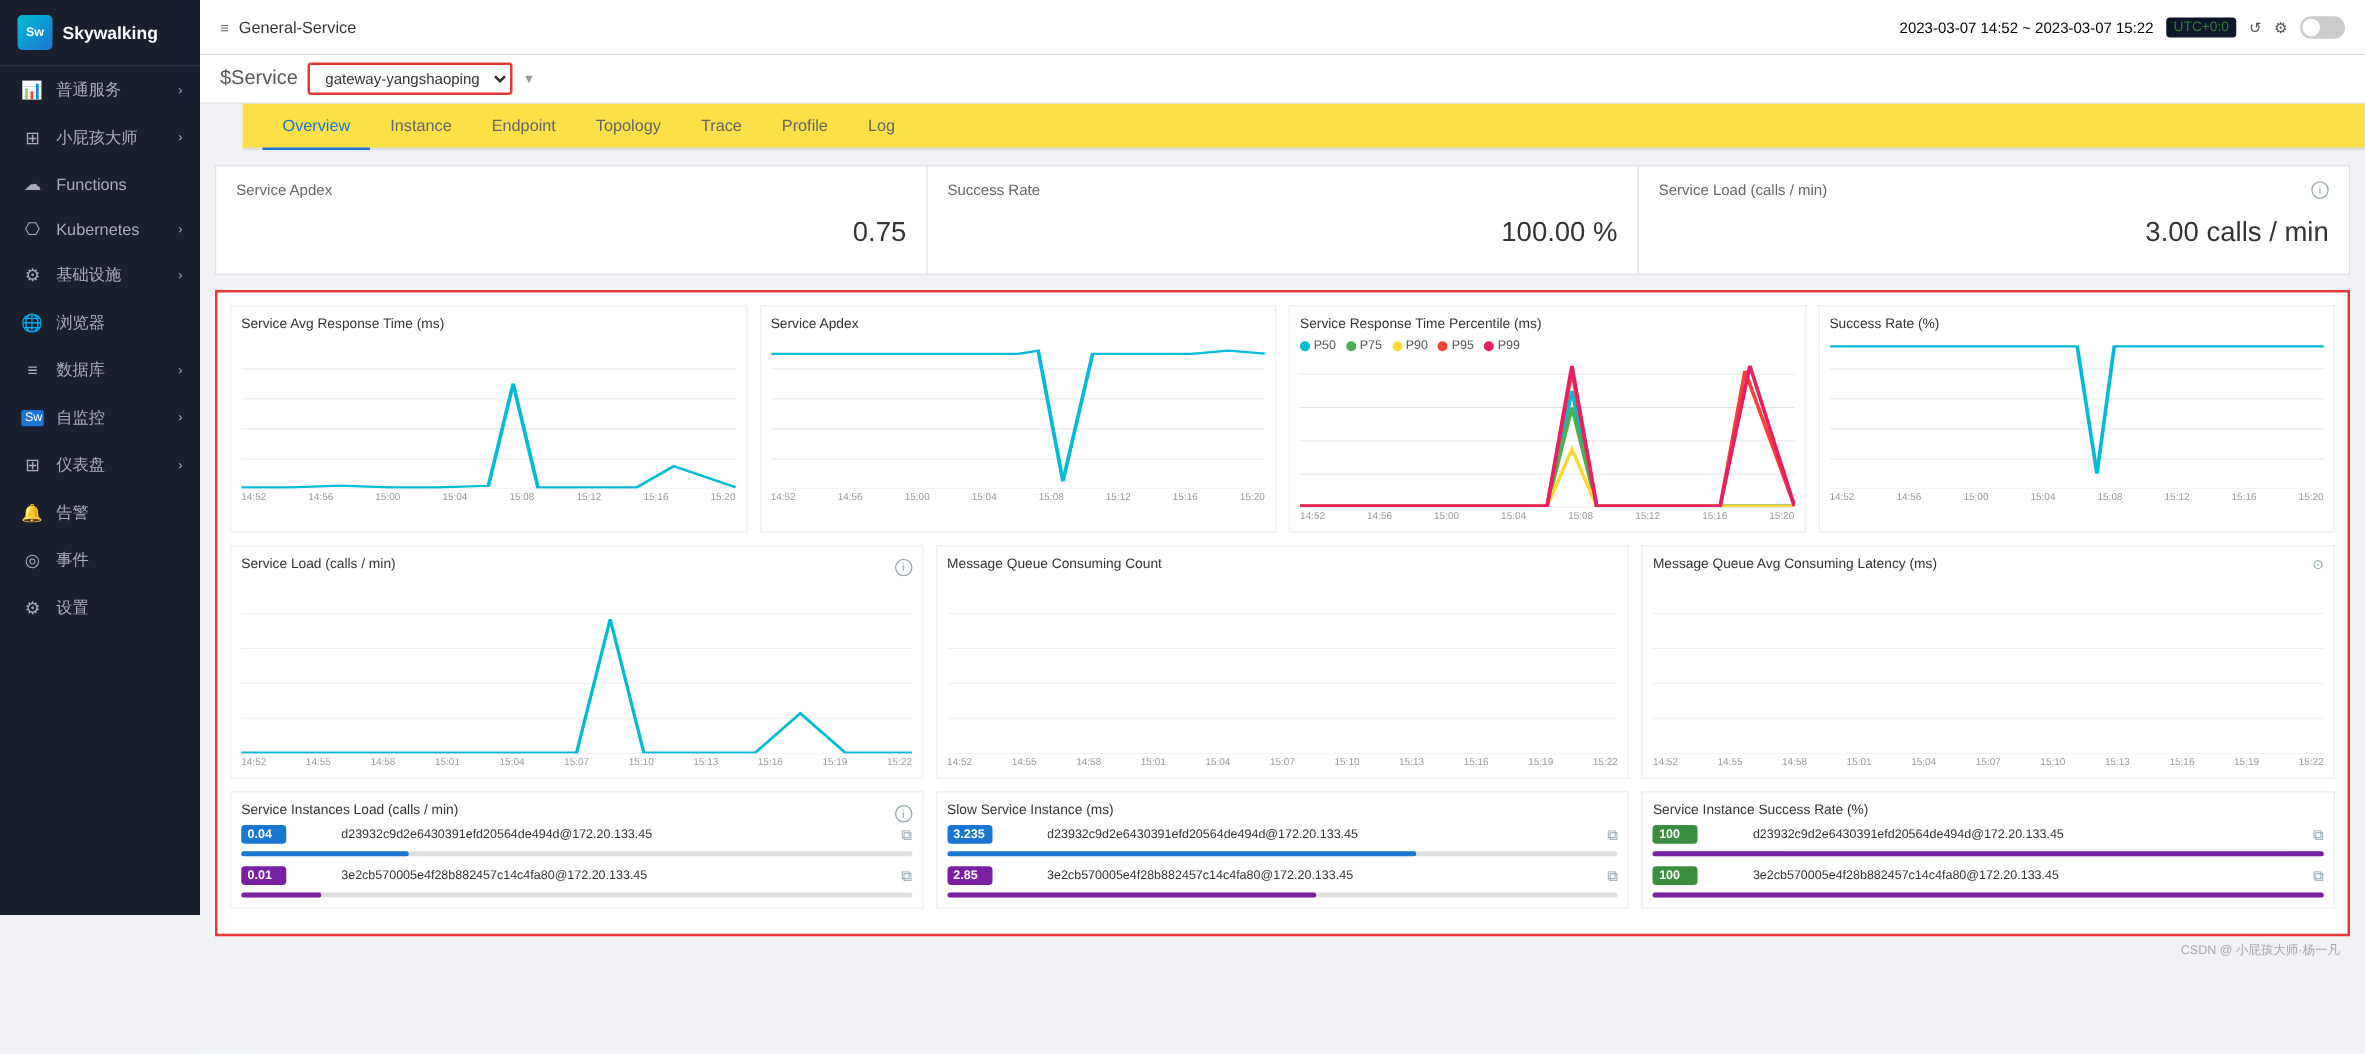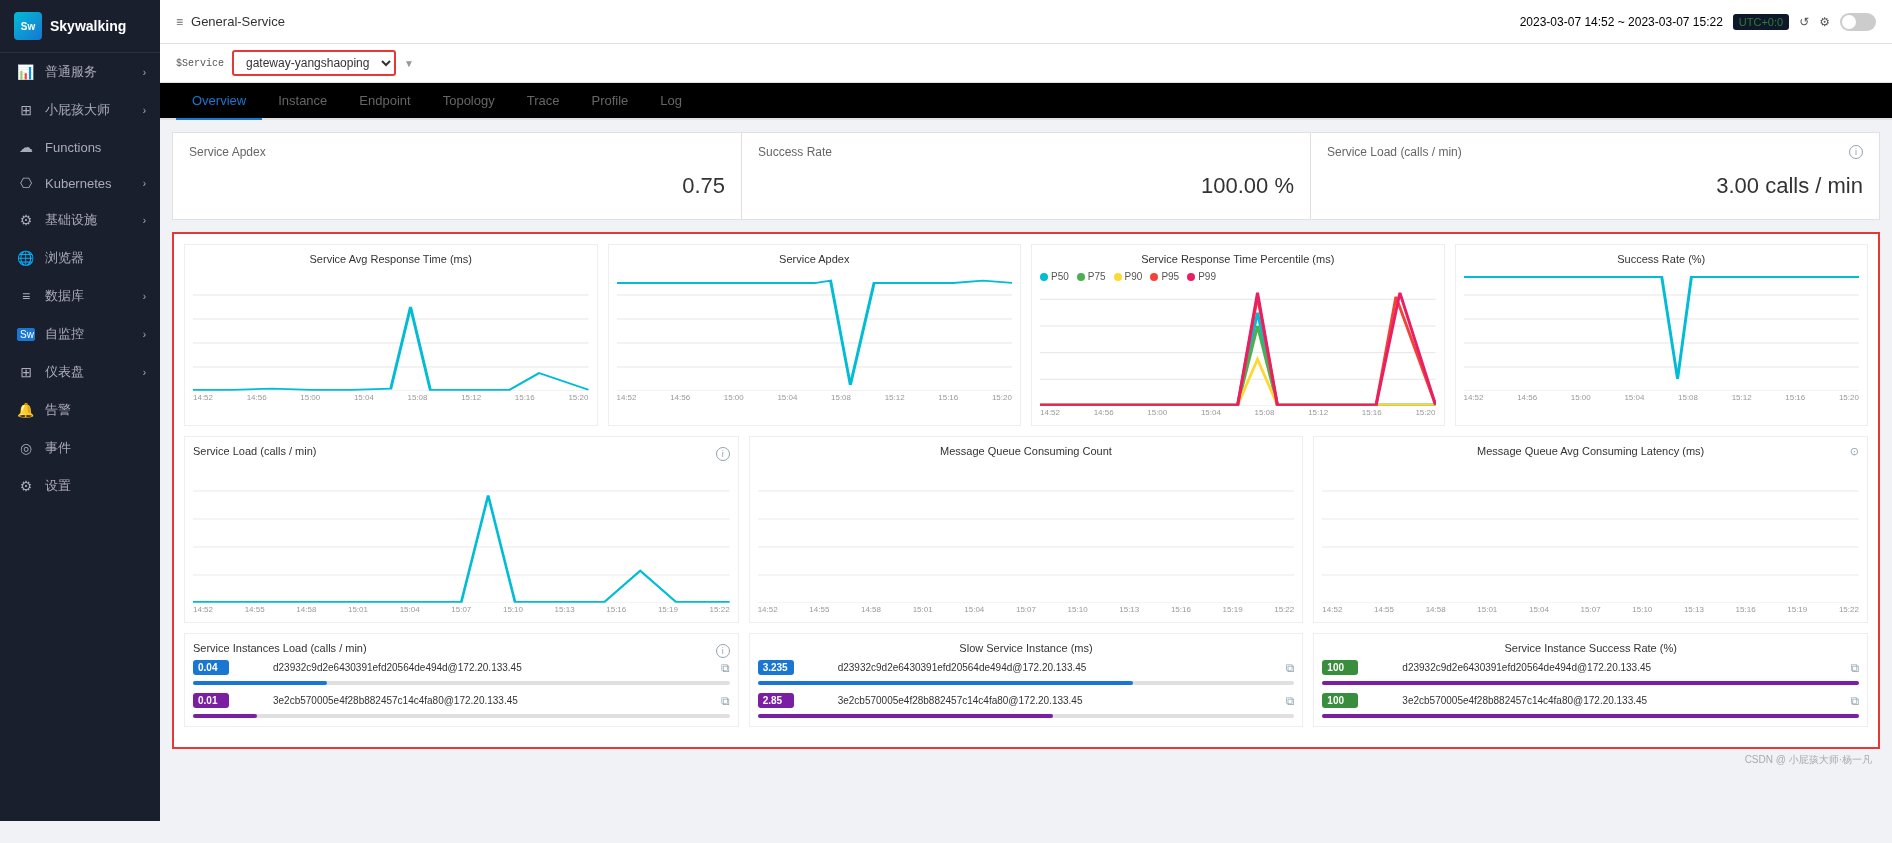--- a/index.html
+++ b/index.html
@@ -6,21 +6,21 @@
     body { font-family: 'Arial', sans-serif; background: #f0f2f5; display: flex; height: 843px; overflow: hidden; font-size: 12px; }
 
     
     .sidebar {
       width: 160px;
       min-width: 160px;
       background: #1a1f2e;
       color: #ccc;
       display: flex;
       flex-direction: column;
-      height: 821px;
+      height: 732px;
       overflow-y: auto;
     }
     .sidebar-logo {
       padding: 12px 14px;
       display: flex;
       align-items: center;
       gap: 8px;
       color: #fff;
       font-size: 14px;
       font-weight: bold;
@@ -106,42 +106,43 @@
 
     
     .service-bar {
       background: #fff;
       padding: 6px 16px;
       display: flex;
       align-items: center;
       gap: 8px;
       border-bottom: 1px solid #e0e0e0;
     }
-    .service-label { color: #555; font-size: 10px; font-family: Liberation Mono, monospace; }
+    .service-label { color: #555; font-size: 16px; }
     .service-select {
       border: 2px solid #e53935;
       background: #fff;
       padding: 3px 8px;
       border-radius: 3px;
       font-size: 12px;
       color: #333;
       cursor: pointer;
     }
     .service-dropdown-arrow {
       color: #999;
       font-size: 10px;
       cursor: pointer;
     }
 
     
     .tabs {
-      background: #000000;
+      background: #fde047;
       display: flex;
       padding: 0 16px;
       border-bottom: 2px solid #e0e0e0;
+      margin-left: 34px;
     }
     .tab {
       padding: 10px 16px;
       cursor: pointer;
       color: #666;
       font-size: 13px;
       border-bottom: 2px solid transparent;
       margin-bottom: -2px;
     }
     .tab.active {
@@ -211,21 +212,20 @@
     .chart-card {
       background: #fff;
       border: 1px solid #eee;
       padding: 8px;
     }
     .chart-title {
       font-size: 11px;
       color: #333;
       margin-bottom: 6px;
       font-weight: 500;
-      text-align: center;
     }
     .chart-title-row {
       display: flex;
       align-items: center;
       justify-content: space-between;
     }
 
     
     .chart-legend {
       display: flex;

